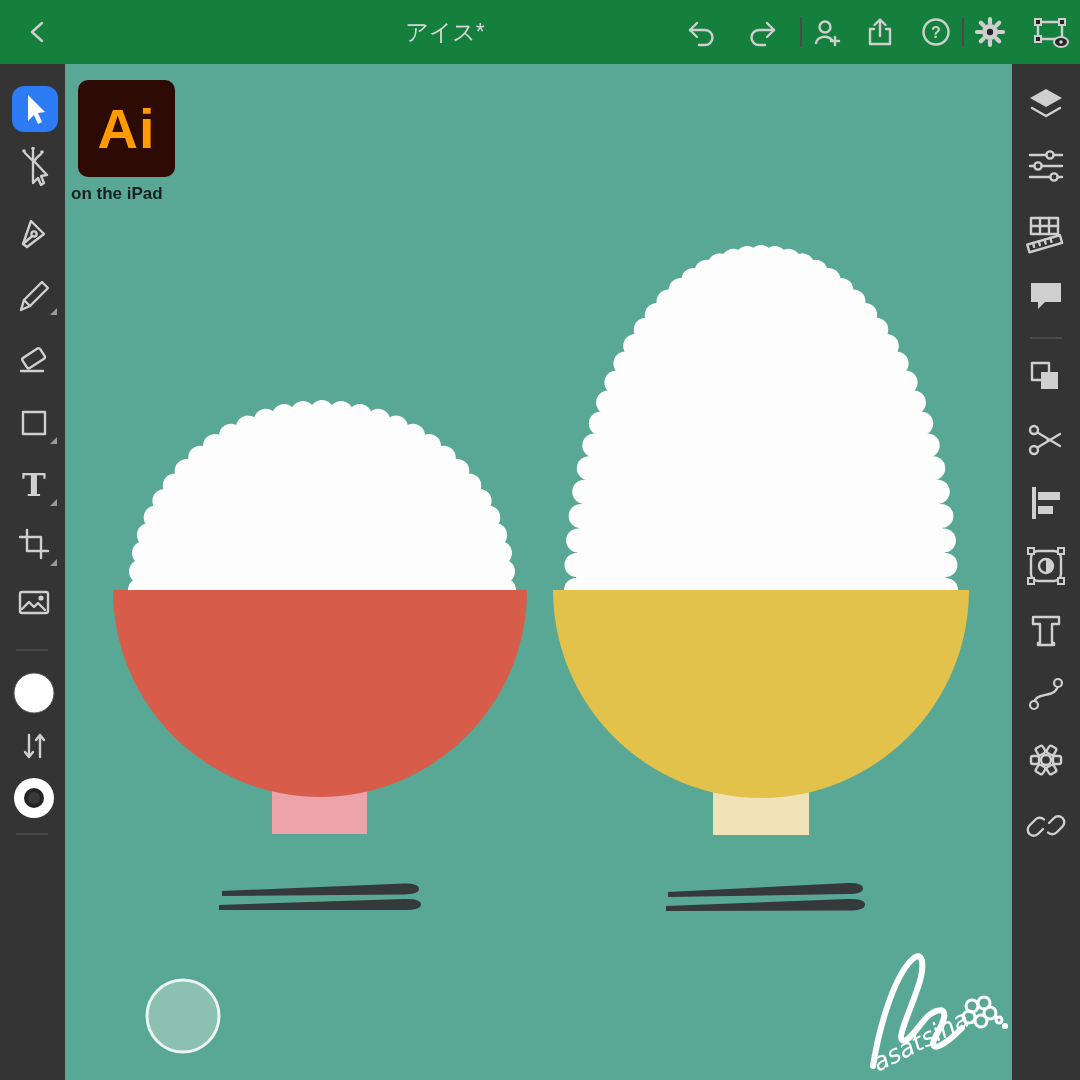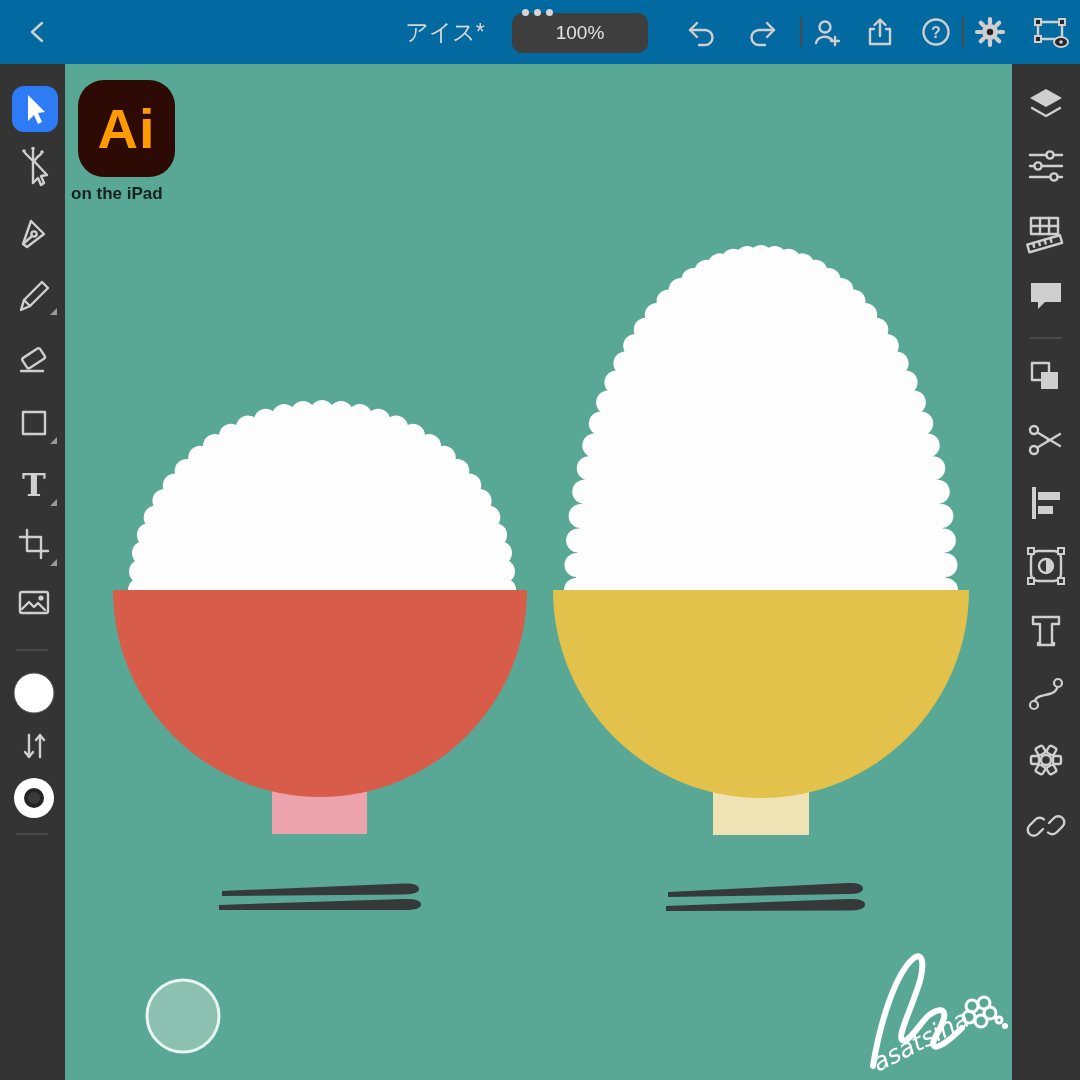--- a/index.html
+++ b/index.html
@@ -1,36 +1,36 @@
 <!DOCTYPE html>
 <html><head>
 <meta charset="utf-8">
 <style>
   html,body{margin:0;padding:0;}
   body{width:1080px;height:1080px;position:relative;overflow:hidden;
        background:#262626;font-family:"Liberation Sans",sans-serif;}
   
-  .topbar{position:absolute;left:0;top:0;width:1080px;height:64px;background:#0369a1;z-index:5;}
+  .topbar{position:absolute;left:0;top:0;width:1080px;height:64px;background:#15803d;z-index:5;}
   .topbar svg{position:absolute;top:14px;}
   .tb-title{position:absolute;left:380px;top:0;width:130px;height:64px;display:flex;
             align-items:center;justify-content:center;color:#d8d8d8;font-size:23px;}
   .zoom-pill{position:absolute;left:512px;top:13px;width:136px;height:40px;background:#3e3e3e;
              border-radius:10px;display:flex;align-items:center;justify-content:center;
              color:#e2e2e2;font-size:19px;}
   .doc-dots{position:absolute;left:10px;top:-4px;display:flex;gap:5px;}
   .doc-dots span{width:7px;height:7px;border-radius:50%;background:#d5d5d5;display:block;}
   .tb-divider{position:absolute;top:17px;width:2px;height:30px;background:#4a4a4a;}
   
   .ltoolbar{position:absolute;left:0;top:64px;width:65px;height:1016px;background:#343434;z-index:4;}
   .rtoolbar{position:absolute;left:1012px;top:64px;width:68px;height:1016px;background:#343434;z-index:4;}
   
   .canvas{position:absolute;left:65px;top:64px;width:947px;height:1016px;background:#58a895;}
   .canvas svg.scene{position:absolute;left:0;top:0;}
   .ai-badge{position:absolute;left:13px;top:16px;width:97px;height:97px;background:#2d0a03;
-            border-radius:26px;display:flex;align-items:center;justify-content:center;}
+            border-radius:10px;display:flex;align-items:center;justify-content:center;}
   .ai-badge .ai-txt{color:#ff9a00;font-size:56px;font-weight:bold;letter-spacing:1px;}
   .ai-caption{position:absolute;left:6px;top:120px;width:111px;text-align:left;
               color:#17211d;font-size:17px;font-weight:bold;}
   .ic{stroke:#cfcfcf;fill:none;stroke-width:2.4;stroke-linecap:round;stroke-linejoin:round;}
   .icf{fill:#cfcfcf;stroke:none;}
 </style>
 </head>
 <body>
 
 <div class="canvas">
@@ -156,28 +156,20 @@
     <span class="ai-txt">Ai</span>
   </div>
   <div class="ai-caption">on the iPad</div>
 </div>
 
 <div class="topbar">
   <svg style="left:20px" width="36" height="36" viewBox="0 0 36 36">
     <polyline class="ic" points="22,9 12,18 22,27" stroke-width="2.8"></polyline>
   </svg>
   <span class="tb-title">アイス*</span>
-  <div class="zoom-pill">
-    <div class="doc-dots">
-        <span></span>
-        <span></span>
-        <span></span>
-      </div>
-    <span>100%</span>
-  </div>
   <svg style="left:684px" width="36" height="36" viewBox="0 0 36 36">
     <path class="ic" d="M13 9 L6 16 L13 23"></path>
       <path class="ic" d="M6 16 H21 A7.5 7.5 0 0 1 21 31 H15"></path>
   </svg>
   <svg style="left:744px" width="36" height="36" viewBox="0 0 36 36">
     <g transform="translate(36 0) scale(-1 1)">
       <path class="ic" d="M13 9 L6 16 L13 23"></path>
         <path class="ic" d="M6 16 H21 A7.5 7.5 0 0 1 21 31 H15"></path>
     </g>
   </svg>

